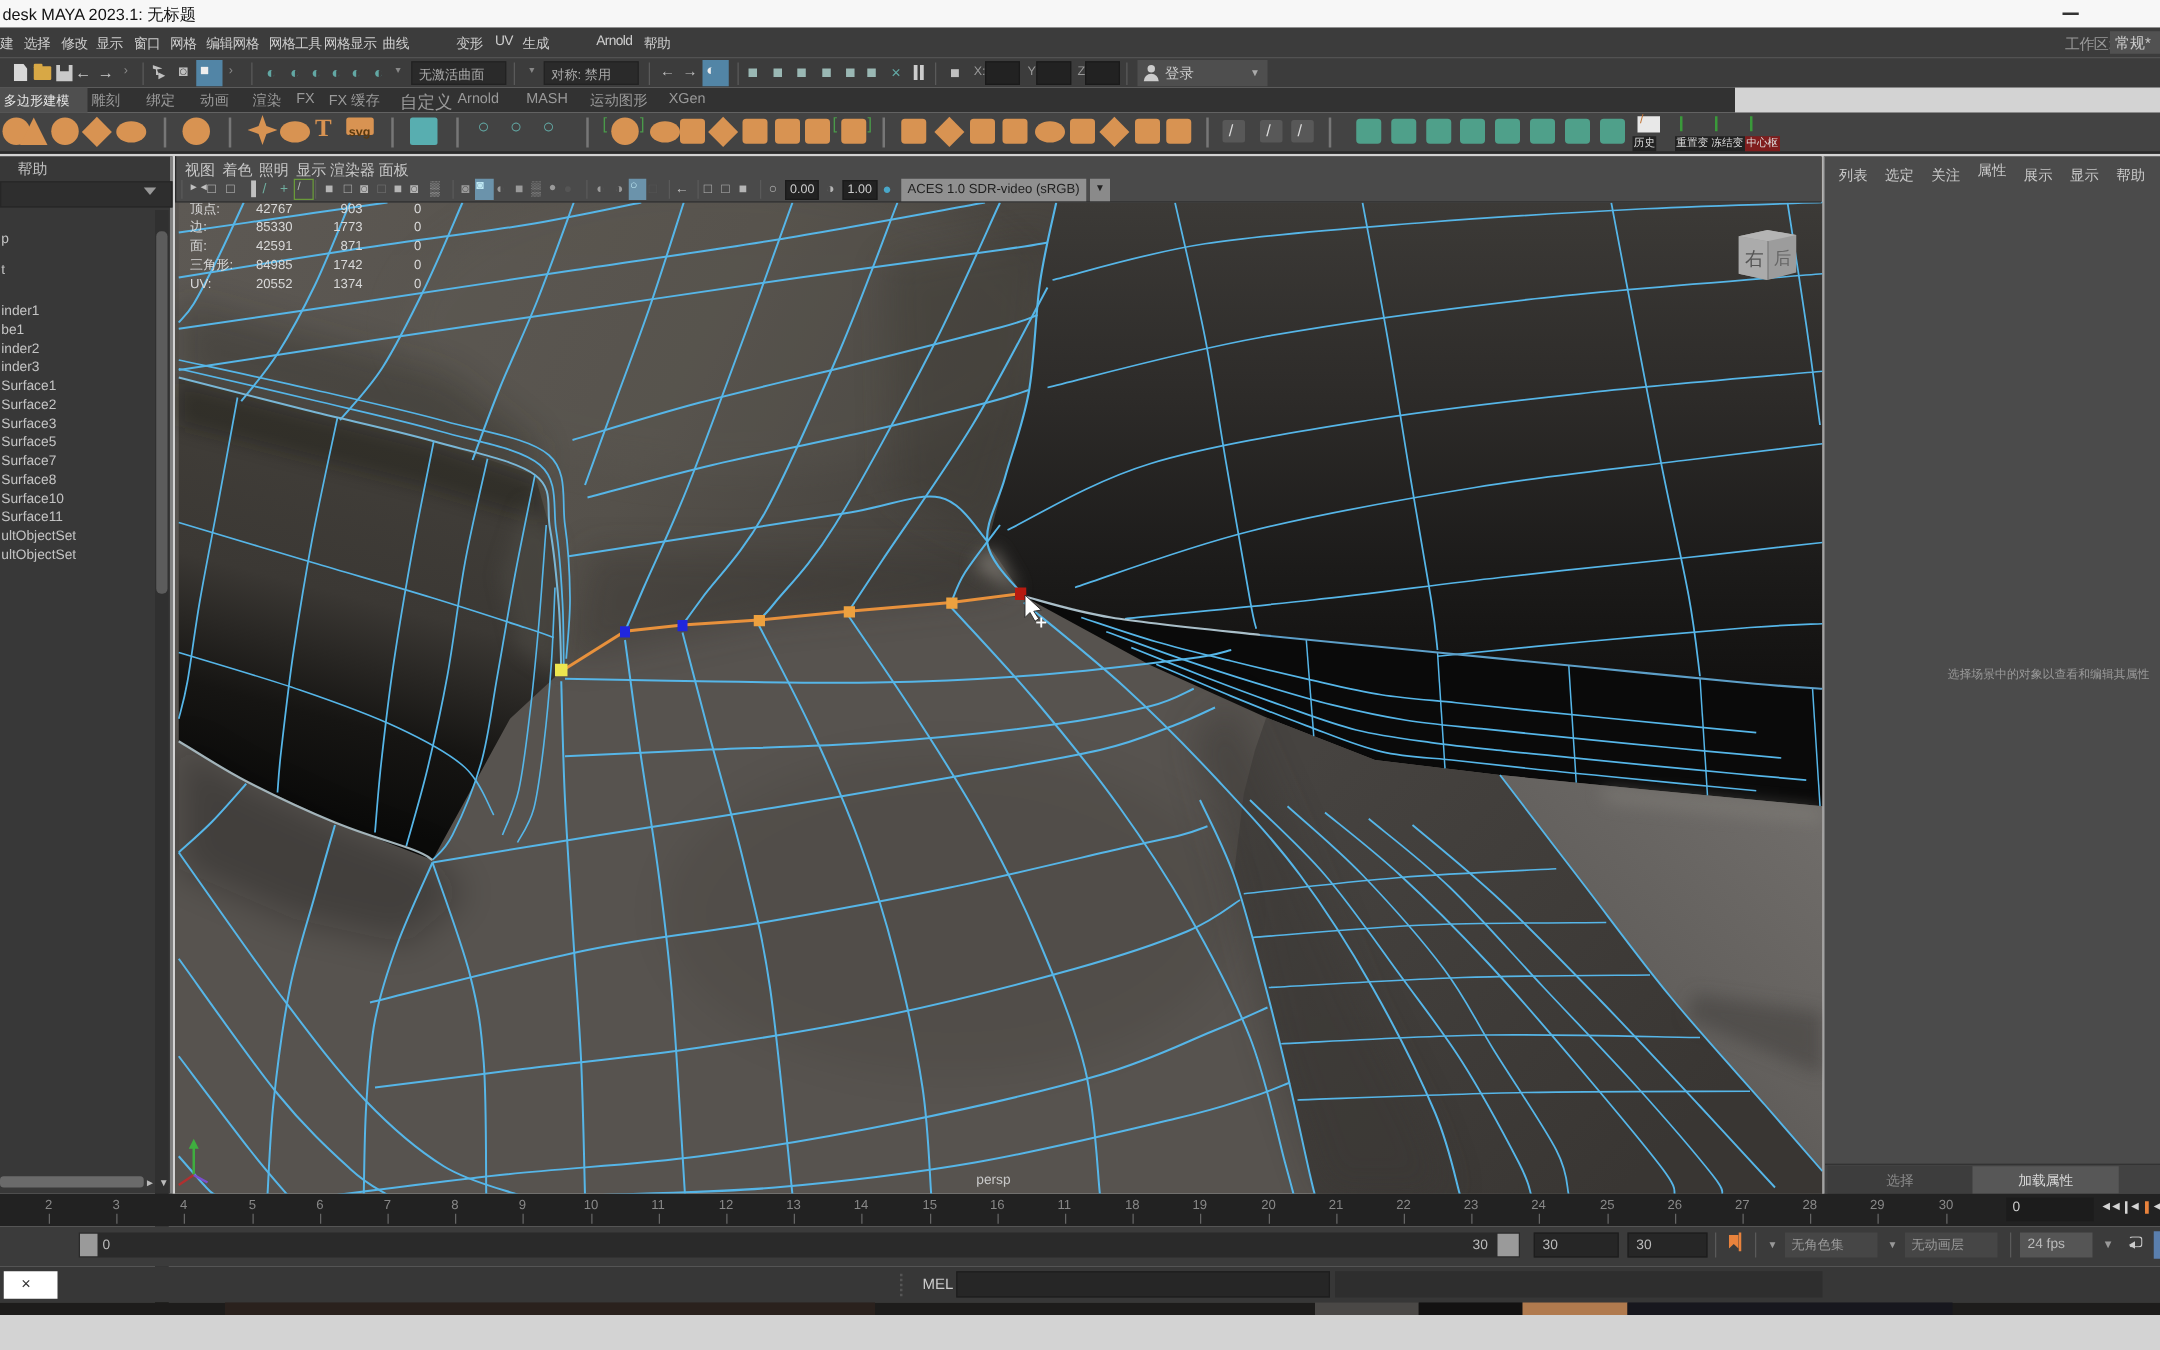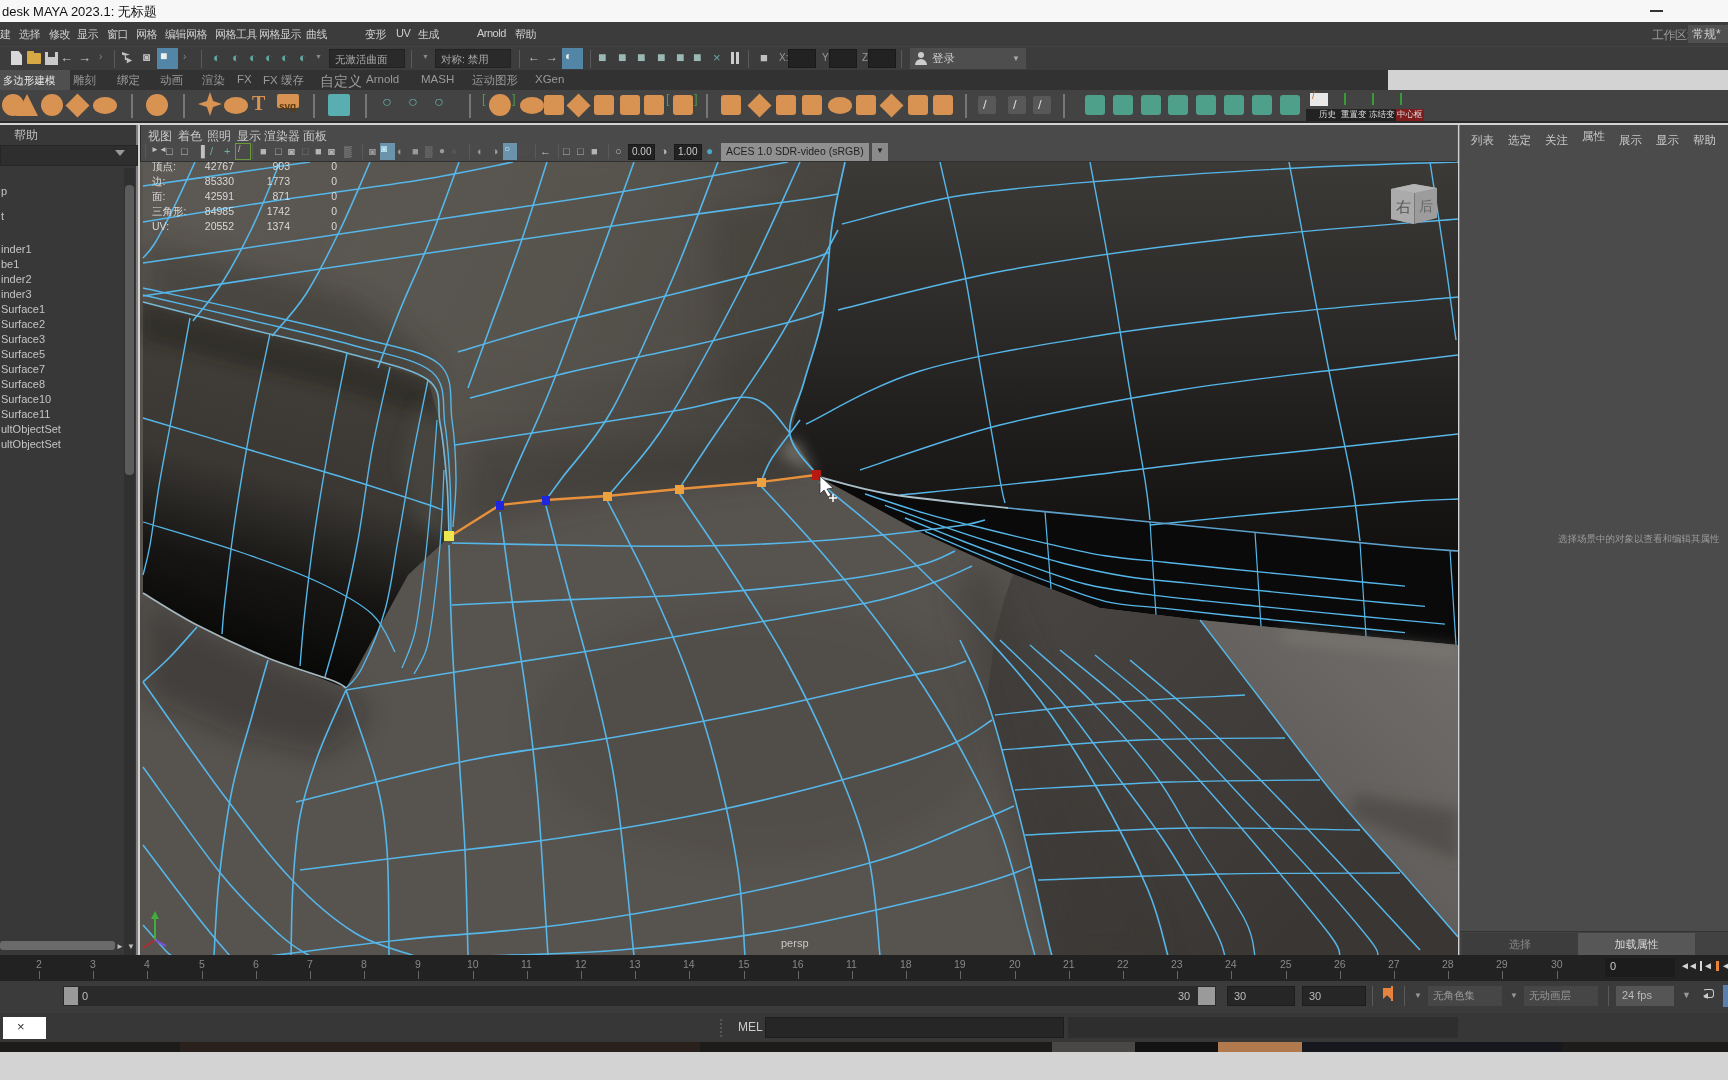--- a/index.html
+++ b/index.html
@@ -103,21 +103,21 @@
     <div class="abs" style="left:736px;top:5px;width:3px;height:12px;background:#ccc;"></div>
     <div class="sep" style="left:748px;top:3px;height:18px;"></div>
     <span class="abs" style="left:760px;top:3px;font-size:13px;color:#c0c0c0;">■</span>
     <span class="abs" style="left:779px;top:5px;color:#999;font-size:10px;">X:</span>
     <div class="abs" style="left:788px;top:2px;width:28px;height:19px;background:#222;border:1px solid #1a1a1a;"></div>
     <span class="abs" style="left:822px;top:5px;color:#999;font-size:10px;">Y:</span>
     <div class="abs" style="left:829px;top:2px;width:28px;height:19px;background:#222;border:1px solid #1a1a1a;"></div>
     <span class="abs" style="left:862px;top:5px;color:#999;font-size:10px;">Z:</span>
     <div class="abs" style="left:868px;top:2px;width:28px;height:19px;background:#222;border:1px solid #1a1a1a;"></div>
     <div class="sep" style="left:901px;top:3px;height:18px;"></div>
-    <div class="abs" style="left:910px;top:1px;width:116px;height:21px;background:#4e4e4e;color:#ccc;font-size:11.5px;">
+    <div class="abs" style="left:910px;top:1px;width:104px;height:21px;background:#4e4e4e;color:#ccc;font-size:11.5px;">
       <div style="position:absolute;left:8px;top:4px;width:6px;height:6px;border-radius:50%;background:#ccc;"></div>
       <div style="position:absolute;left:5px;top:11px;width:12px;height:6px;border-radius:6px 6px 0 0;background:#ccc;"></div>
       <span style="position:absolute;left:22px;top:3px;">登录</span>
       <span style="position:absolute;right:6px;top:6px;font-size:8px;color:#aaa;">▼</span>
     </div>
   </div>
 
 <div id="tabrow" class="abs">
     <div class="abs" style="left:-1px;top:0;width:71px;height:20px;background:#4f4f4f;color:#e8e8e8;font-size:10.5px;padding:4px 4px;">多边形建模</div>
     <span class="abs" style="left:73px;top:3px;color:#9a9a9a;font-size:11.5px;">雕刻</span>
@@ -192,21 +192,21 @@
     <div class="abs" style="left:1113px;top:5px;width:20px;height:20px;background:#4fa08a;border-radius:3px;"></div>
     <div class="abs" style="left:1141px;top:5px;width:20px;height:20px;background:#4fa08a;border-radius:3px;"></div>
     <div class="abs" style="left:1168px;top:5px;width:20px;height:20px;background:#4fa08a;border-radius:3px;"></div>
     <div class="abs" style="left:1196px;top:5px;width:20px;height:20px;background:#4fa08a;border-radius:3px;"></div>
     <div class="abs" style="left:1224px;top:5px;width:20px;height:20px;background:#4fa08a;border-radius:3px;"></div>
     <div class="abs" style="left:1252px;top:5px;width:20px;height:20px;background:#4fa08a;border-radius:3px;"></div>
     <div class="abs" style="left:1280px;top:5px;width:20px;height:20px;background:#4fa08a;border-radius:3px;"></div>
     <div class="abs" style="left:1310px;top:3px;width:18px;height:13px;background:#e8e8e8;">
       <span style="position:absolute;left:2px;top:-3px;font-size:10px;color:#c07030;">/</span>
     </div>
-    <span class="abs" style="left:1306px;top:19px;color:#ddd;font-size:8.5px;background:#222;padding:0 13px;">历史</span>
+    <span class="abs" style="left:1306px;top:19px;color:#ddd;font-size:8.5px;background:#222;padding:0 1px;">历史</span>
     <span class="abs" style="left:1340px;top:19px;color:#ddd;font-size:8.5px;background:#222;padding:0 1px;">重置变</span>
     <span class="abs" style="left:1368px;top:19px;color:#ddd;font-size:8.5px;background:#222;padding:0 1px;">冻结变</span>
     <span class="abs" style="left:1396px;top:19px;color:#ddd;font-size:8.5px;background:#7f1d1d;padding:0 1px;">中心枢</span>
     <div class="abs" style="left:1344px;top:3px;width:2px;height:12px;background:#3a9a3a;"></div>
     <div class="abs" style="left:1372px;top:3px;width:2px;height:12px;background:#3a9a3a;"></div>
     <div class="abs" style="left:1400px;top:3px;width:2px;height:12px;background:#3a9a3a;"></div>
   </div>
 
 <div id="outliner" class="abs">
 <span style="position:absolute;left:14px;top:2px;color:#c0c0c0;font-size:12px;">帮助</span>

